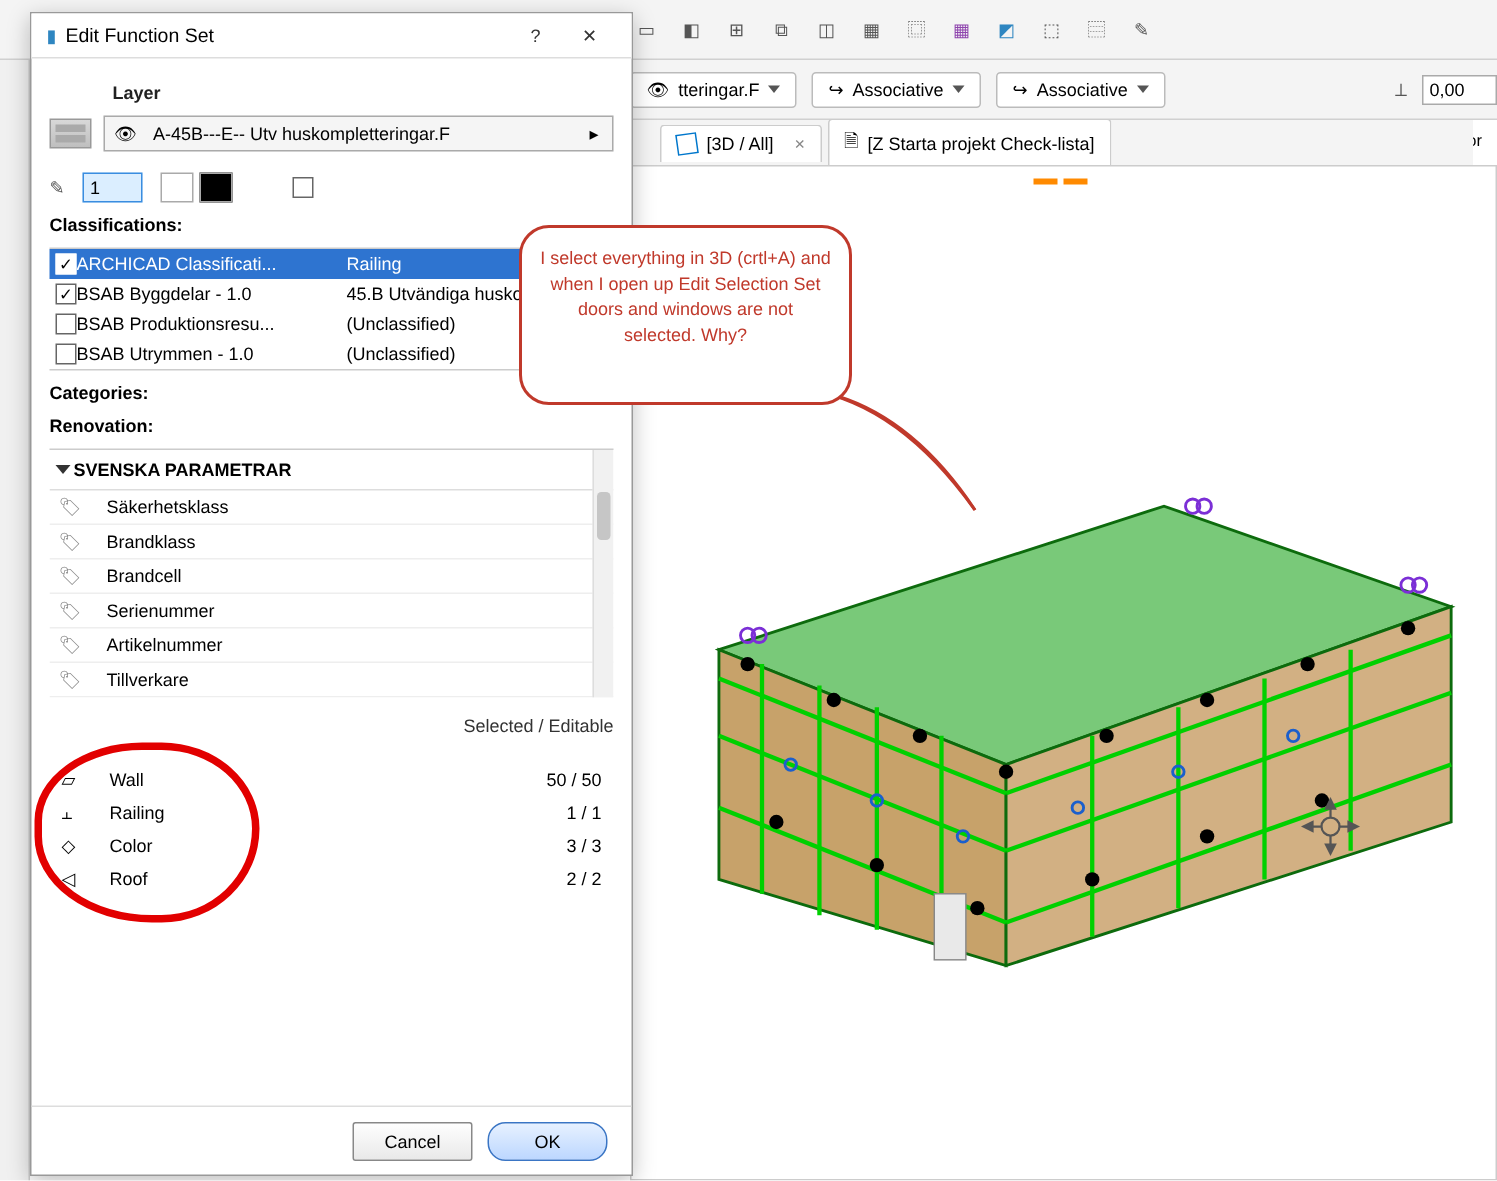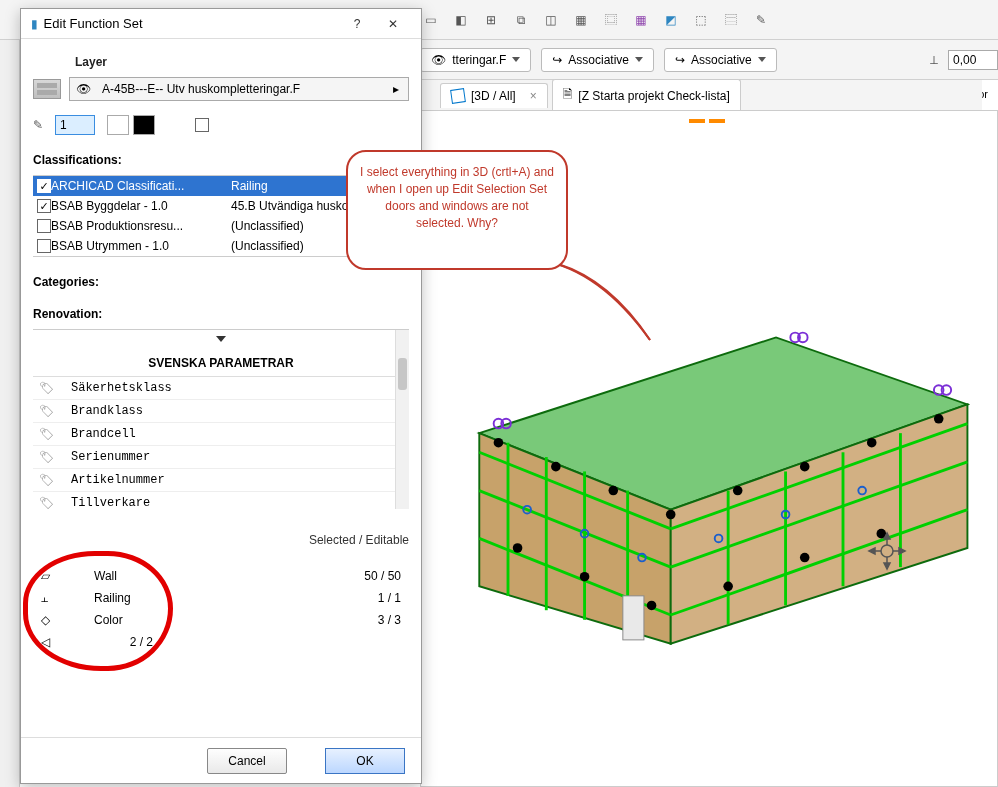--- a/index.html
+++ b/index.html
@@ -51,55 +51,55 @@
 .layer-icon::after { content:""; position:absolute; left:3px; top:10px; right:3px; height:5px; background:#aaa; }
 
 .pen-row { display:flex; align-items:center; gap:12px; margin-top:6px; }
 .pen-input { width:40px; border:1px solid #aaa; padding:2px 4px; height:20px; }
 .pen-swatches { display:flex; gap:4px; }
 .sw { width:22px; height:20px; border:1px solid #aaa; }
 .sw.white { background:#fff; }
 .sw.black { background:#000; }
 .chk { width:14px; height:14px; border:1px solid #666; display:inline-block; }
 
-.bold-label { font-weight:700; font-size:12px; margin-top:10px; }
+.bold-label { font-weight:700; font-size:12px; }
 .class-table { border-top:1px solid #ccc; border-bottom:1px solid #ccc; }
 .class-row { display:flex; align-items:center; padding:3px 4px; gap:0; }
 .class-row.sel { background:#2e74d0; color:#fff; }
 .class-row .c1 { width:180px; white-space:nowrap; overflow:hidden; text-overflow:ellipsis; }
 .class-row .c2 { flex:1; white-space:nowrap; overflow:hidden; text-overflow:ellipsis; }
 .class-row .chkbox { width:14px; height:14px; border:1px solid #666; background:#fff; display:flex; align-items:center; justify-content:center; }
 .class-row.sel .chkbox { border-color:#fff; }
 .class-row .chkbox.on::after { content:"✓"; font-size:11px; color:#000; }
 
 .kv-grid { display:grid; grid-template-columns: 180px 1fr; row-gap:6px; padding:4px 2px; }
 .kv-grid .k { }
 .kv-grid .v { }
 
 .props-table { border-top:1px solid #ccc; max-height:180px; overflow:hidden; position:relative; }
-.props-header { display:flex; align-items:center; padding:6px 4px; gap:14px; font-weight:700; border-bottom:1px solid #ddd;flex-direction:column; }
+.props-header { display:flex; align-items:center; padding:6px 4px; gap:2px; font-weight:700; border-bottom:1px solid #ddd; }
 .props-header .tri { width:0;height:0;border-left:5px solid transparent;border-right:5px solid transparent;border-top:6px solid #333; }
 .prop-row { display:flex; align-items:center; padding:4px 6px; gap:10px; border-bottom:1px solid #eee; }
 .prop-row .ic { width:22px; color:#888; }
-.prop-row .nm { flex:1;font-family:Liberation Mono, monospace; }
+.prop-row .nm { flex:1; }
 .prop-row .vl { width:80px; text-align:left; }
 .vbar { position:absolute; right:0; top:0; bottom:0; width:14px; background:#f1f1f1; border-left:1px solid #ddd; }
 .vbar .thumb { position:absolute; left:2px; right:2px; top:28px; height:32px; background:#c6c6c6; border-radius:3px; }
 
-.sel-label { text-align:right; font-size:12px; color:#333; margin-top:16px; }
+.sel-label { text-align:right; font-size:12px; color:#333; margin-top:4px; }
 .sel-block { margin-top:6px; padding:4px 2px 10px 2px; position:relative; }
 .sel-row { display:flex; align-items:center; padding:4px 6px; gap:12px; }
 .sel-row .ic { width:20px; }
-.sel-row .nm { flex:1;margin-left:21px; }
+.sel-row .nm { flex:1; }
 .sel-row .ct { width:80px; text-align:right; }
 .red-circle { position:absolute; left:-10px; top:-10px; width:150px; height:120px; border:5px solid #e20000; border-radius:55% 50% 50% 60% / 50% 55% 60% 55%; z-index:5; pointer-events:none; }
 
 .dlg-footer { height:46px; display:flex; align-items:center; justify-content:flex-end; gap:10px; padding:0 16px; border-top:1px solid #ddd; }
 .btn-std { min-width:80px; height:26px; border:1px solid #888; background:linear-gradient(#fefefe,#e9e9e9); border-radius:2px; }
-.btn-blue { min-width:80px; height:26px; border:1px solid #3a75c4; background:linear-gradient(#e7f1ff,#bcd7ff); border-radius:0;margin-left:28px; }
+.btn-blue { min-width:80px; height:26px; border:1px solid #3a75c4; background:linear-gradient(#e7f1ff,#bcd7ff); border-radius:12px; }
 
 
 .left-strip { position:absolute; left:0; top:40px; width:20px; bottom:0; background:#f0f0f0; border-right:1px solid #ccc; }
 
 </style>
 </head>
 <body>
 
 <div class="top-toolbar">
   <span class="toolbar-icon">▭</span>
@@ -367,20 +367,21 @@
             <span class="nm">Railing</span>
             <span class="ct">1  /  1</span>
           </div>
           <div class="sel-row">
             <span class="ic">◇</span>
             <span class="nm">Color</span>
             <span class="ct">3  /  3</span>
           </div>
           <div class="sel-row">
             <span class="ic">◁</span>
+            <span class="nm">Roof</span>
             <span class="ct">2  /  2</span>
           </div>
         </div>
     </div>
 
   </div>
 
   <div class="dlg-footer">
     <button class="btn-std">Cancel</button>
     <button class="btn-blue">OK</button>

